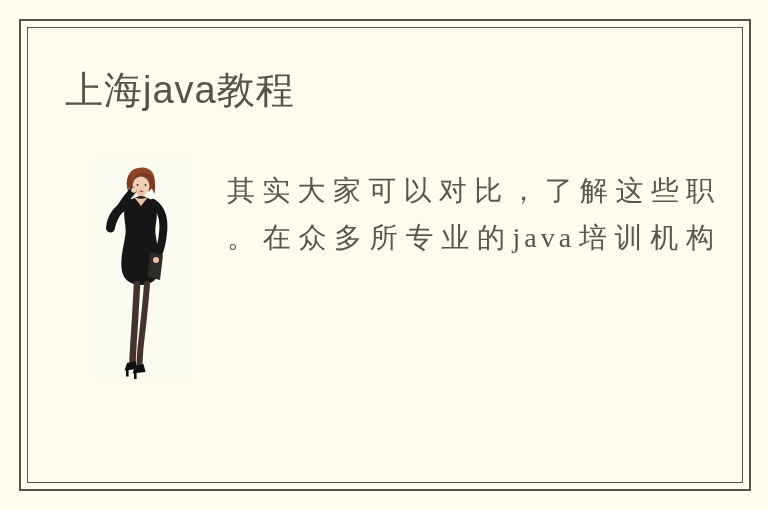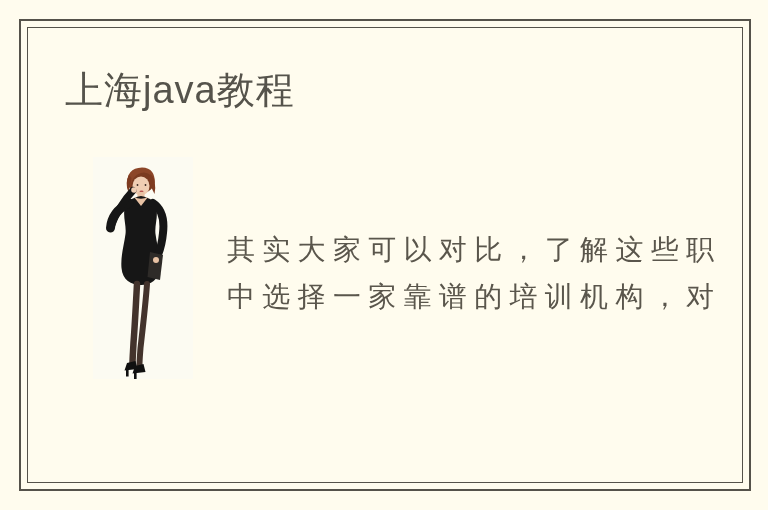--- a/index.html
+++ b/index.html
@@ -27,21 +27,21 @@
   .article-title {
     margin: 37px 0 0 37px;
     font-size: 38px;
     font-weight: 400;
     letter-spacing: 1px;
     color: #55534B;
     font-family: "Liberation Sans", sans-serif;
   }
   .article-row {
     display: flex;
-    align-items: center;
+    align-items: flex-start;
     margin: 41px 24px 0 65px;
   }
   .photo {
     flex: 0 0 100px;
     width: 100px;
     height: 222px;
     background: #FCFBF2;
     position: relative;
   }
   .photo svg { display: block; width: 100%; height: 100%; }
@@ -118,19 +118,19 @@
 
             <path d="M34 206 L42.5 204 L44.5 212 L31.5 213.5 Z" fill="#101010"></path>
             <rect x="33" y="212.5" width="2.6" height="7" fill="#101010"></rect>
             <path d="M42 209 L50.5 207 L52.5 215 L39.5 216.5 Z" fill="#101010"></path>
             <rect x="41" y="215.5" width="2.6" height="6.5" fill="#101010"></rect>
           </svg>
         </div>
 
         <div class="article-body">
           <div class="body-line">其实大家可以对比，了解这些职</div>
-          <div class="body-line">中选择一家靠谱的培训机构，对</div>
+          <div class="body-line">。在众多所专业的java培训机构</div>
         </div>
 
       </div>
     </div>
   </div>
 </div>
 
 </body></html>

